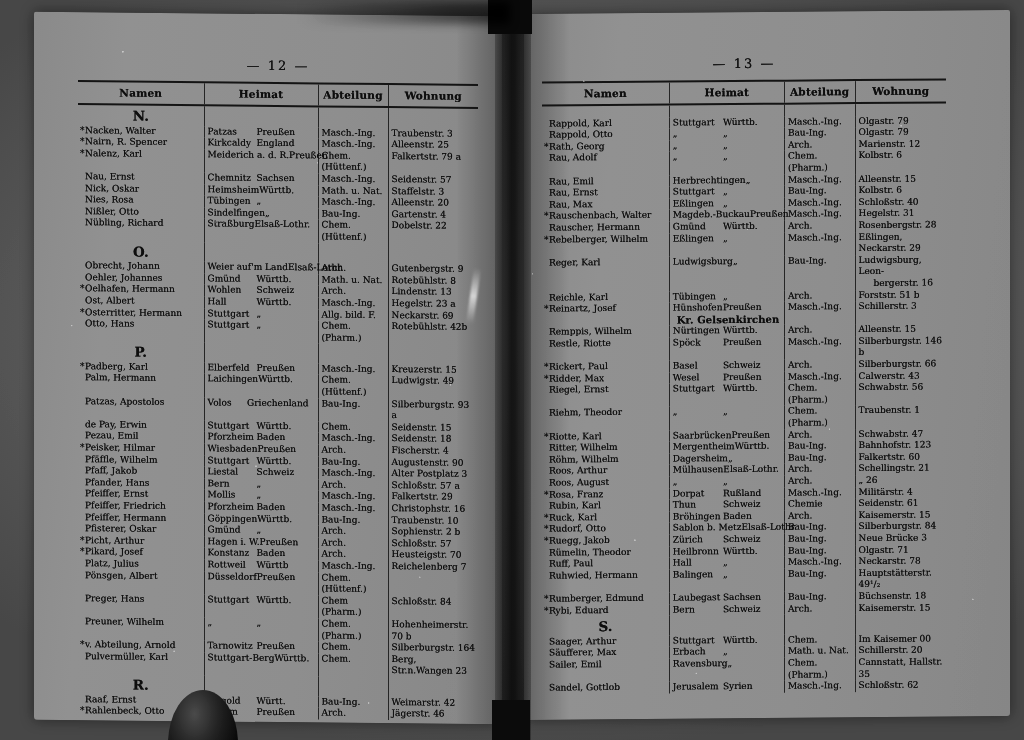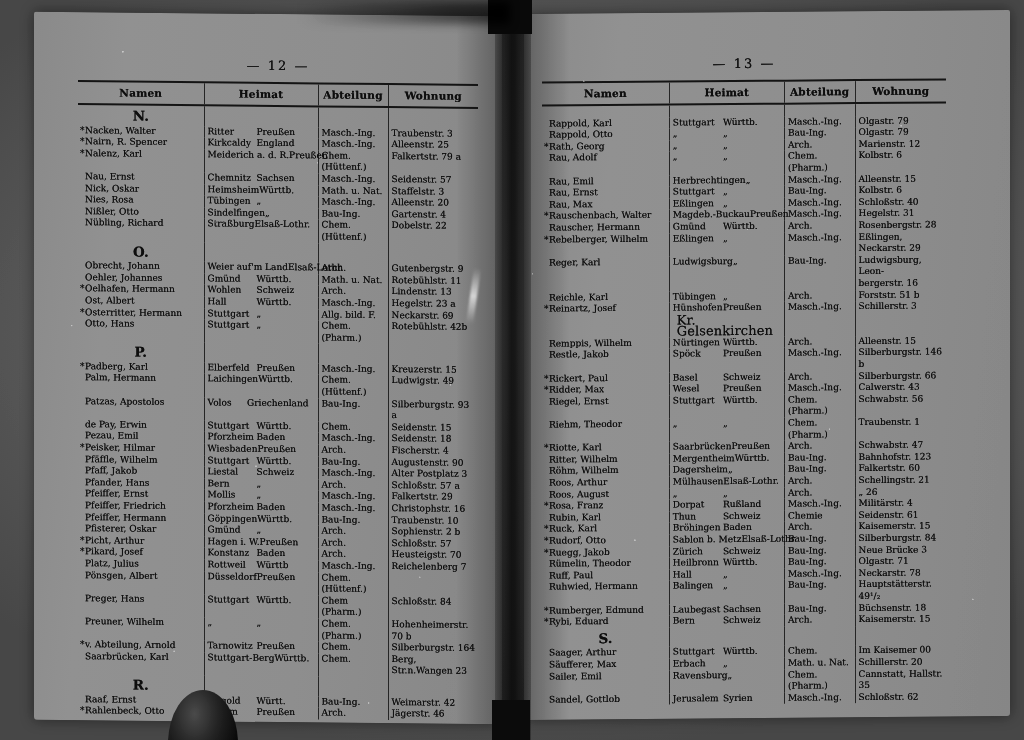--- a/index.html
+++ b/index.html
@@ -177,22 +177,22 @@
   }
   tbody tr.pad td { height: 7px; }
 
   .cell-name { white-space: nowrap; padding-left: 2px; }
   .star { display: inline-block; width: 5px; font-size: 9px; }
 
   
   .home-wrap { display: flex; justify-content: space-between; }
   .home-town  { white-space: nowrap; }
   .home-state { white-space: nowrap; padding-right: 6px; min-width: 52px; text-align: left; }
-  .sub { font-size: 13px; display: block; letter-spacing: .1px; padding-left: 4px; }
-  .cont { display: block; padding-right: 10px; }
+  .sub { font-size: 10px; display: block; letter-spacing: .1px; padding-left: 4px; font-weight: bold; }
+  .cont { display: block; text-align: right; padding-right: 10px; }
 
   .section-letter {
     text-align: center;
     font-weight: 700;
     font-size: 13.5px;
     padding-top: 5px;
     padding-bottom: 3px;
     letter-spacing: 0;
   }
 
@@ -234,21 +234,21 @@
           <tr>
             <td class="section-letter" colspan="1">N.</td>
             <td>&nbsp;</td>
             <td>&nbsp;</td>
             <td>&nbsp;</td>
           </tr>
           <tr>
             <td class="cell-name"><span class="star">*</span><span>Nacken, Walter</span></td>
             <td>
               <div class="home-wrap">
-                <span class="home-town">Ritter</span>
+                <span class="home-town">Patzas</span>
                 <span class="home-state">Preußen</span>
               </div>
             </td>
             <td>Masch.-Ing.</td>
             <td>Traubenstr. 3</td>
           </tr>
           <tr>
             <td class="cell-name"><span class="star">*</span><span>Nairn, R. Spencer</span></td>
             <td>
               <div class="home-wrap">
@@ -344,21 +344,21 @@
           </tr>
           <tr>
             <td class="cell-name"><span class="star"></span><span>Oehler, Johannes</span></td>
             <td>
               <div class="home-wrap">
                 <span class="home-town">Gmünd</span>
                 <span class="home-state">Württb.</span>
               </div>
             </td>
             <td>Math. u. Nat.</td>
-            <td>Rotebühlstr. 11</td>
+            <td>Rotebühlstr. 8</td>
           </tr>
           <tr>
             <td class="cell-name"><span class="star">*</span><span>Oelhafen, Hermann</span></td>
             <td>
               <div class="home-wrap">
                 <span class="home-town">Wohlen</span>
                 <span class="home-state">Schweiz</span>
               </div>
             </td>
             <td>Arch.</td>
@@ -617,21 +617,21 @@
             <td>
               <div class="home-wrap">
                 <span class="home-town">Tarnowitz</span>
                 <span class="home-state">Preußen</span>
               </div>
             </td>
             <td>Chem.</td>
             <td>Silberburgstr. 164</td>
           </tr>
           <tr>
-            <td class="cell-name"><span class="star"></span><span>Saarbrücken, Karl</span></td>
+            <td class="cell-name"><span class="star"></span><span>Pulvermüller, Karl</span></td>
             <td>
               <div class="home-wrap">
                 <span class="home-town">Stuttgart-Berg</span>
                 <span class="home-state">Württb.</span>
               </div>
             </td>
             <td>Chem.</td>
             <td>Berg, Str.n.Wangen 23</td>
           </tr>
           <tr>
@@ -839,21 +839,21 @@
             <td>
               <div class="home-wrap">
                 <span class="home-town">Nürtingen</span>
                 <span class="home-state">Württb.</span>
               </div>
             </td>
             <td>Arch.</td>
             <td>Alleenstr. 15</td>
           </tr>
           <tr>
-            <td class="cell-name"><span class="star"></span><span>Restle, Jakob</span></td>
+            <td class="cell-name"><span class="star"></span><span>Restle, Riotte</span></td>
             <td>
               <div class="home-wrap">
                 <span class="home-town">Spöck</span>
                 <span class="home-state">Preußen</span>
               </div>
             </td>
             <td>Masch.-Ing.</td>
             <td>Silberburgstr. 146 b</td>
           </tr>
           <tr>

